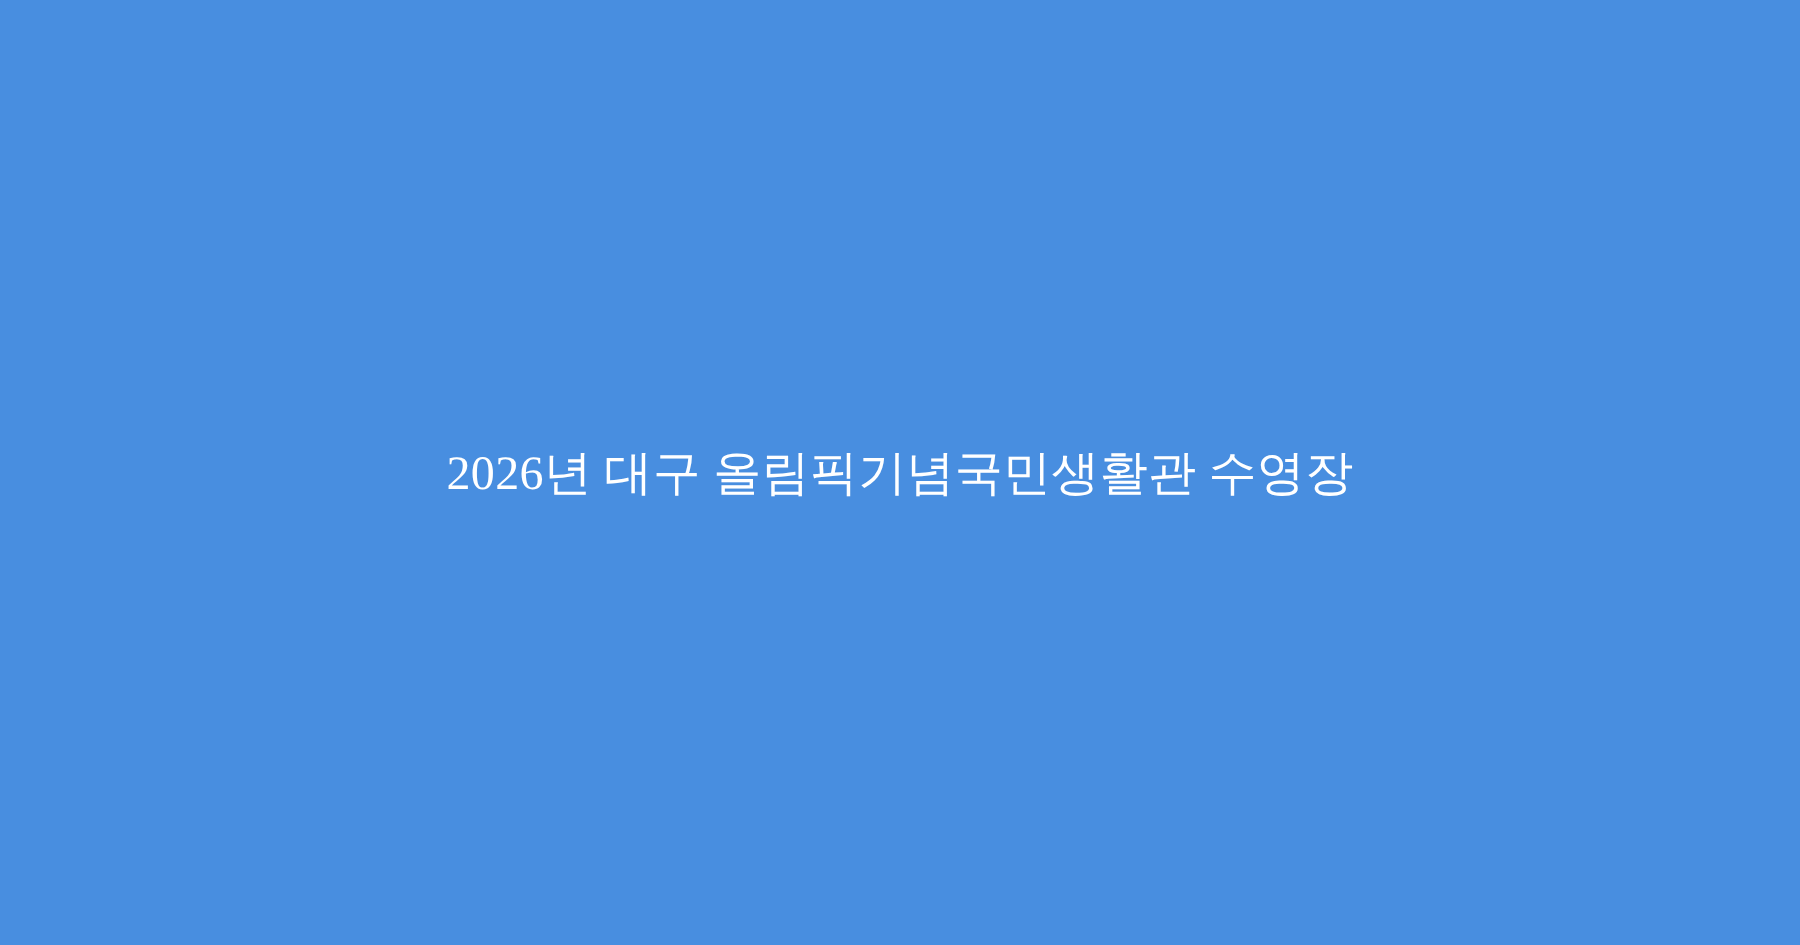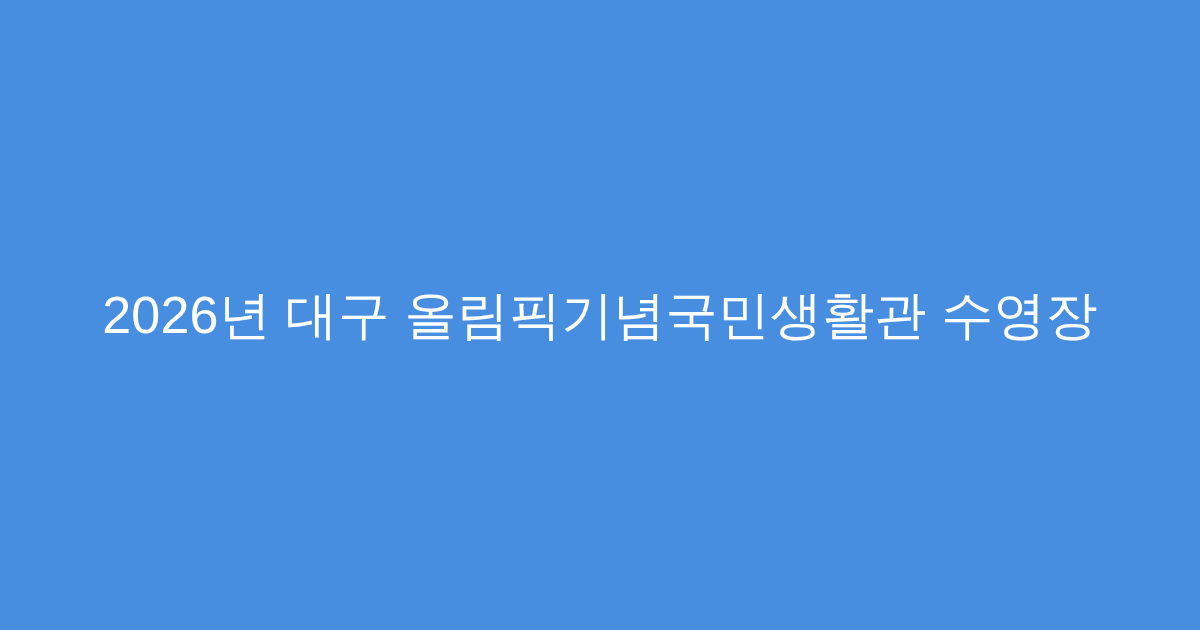--- a/index.html
+++ b/index.html
@@ -25,22 +25,22 @@
     justify-content: center;
     background-color: #488ee0;
     padding: 0 60px;
   }
 
   .og-title {
     margin: 0;
     width: 100%;
     text-align: center;
     color: #ffffff;
-    font-family: Liberation Sans, sans-serif;
-    font-size: 52px;
+    font-family: Liberation Serif, serif;
+    font-size: 32px;
     font-weight: 400;
     line-height: 62px;
     letter-spacing: 0.2px;
     word-break: keep-all;
     -webkit-font-smoothing: antialiased;
   }
 
   .og-title .title-line {
     display: block;
     white-space: nowrap;

